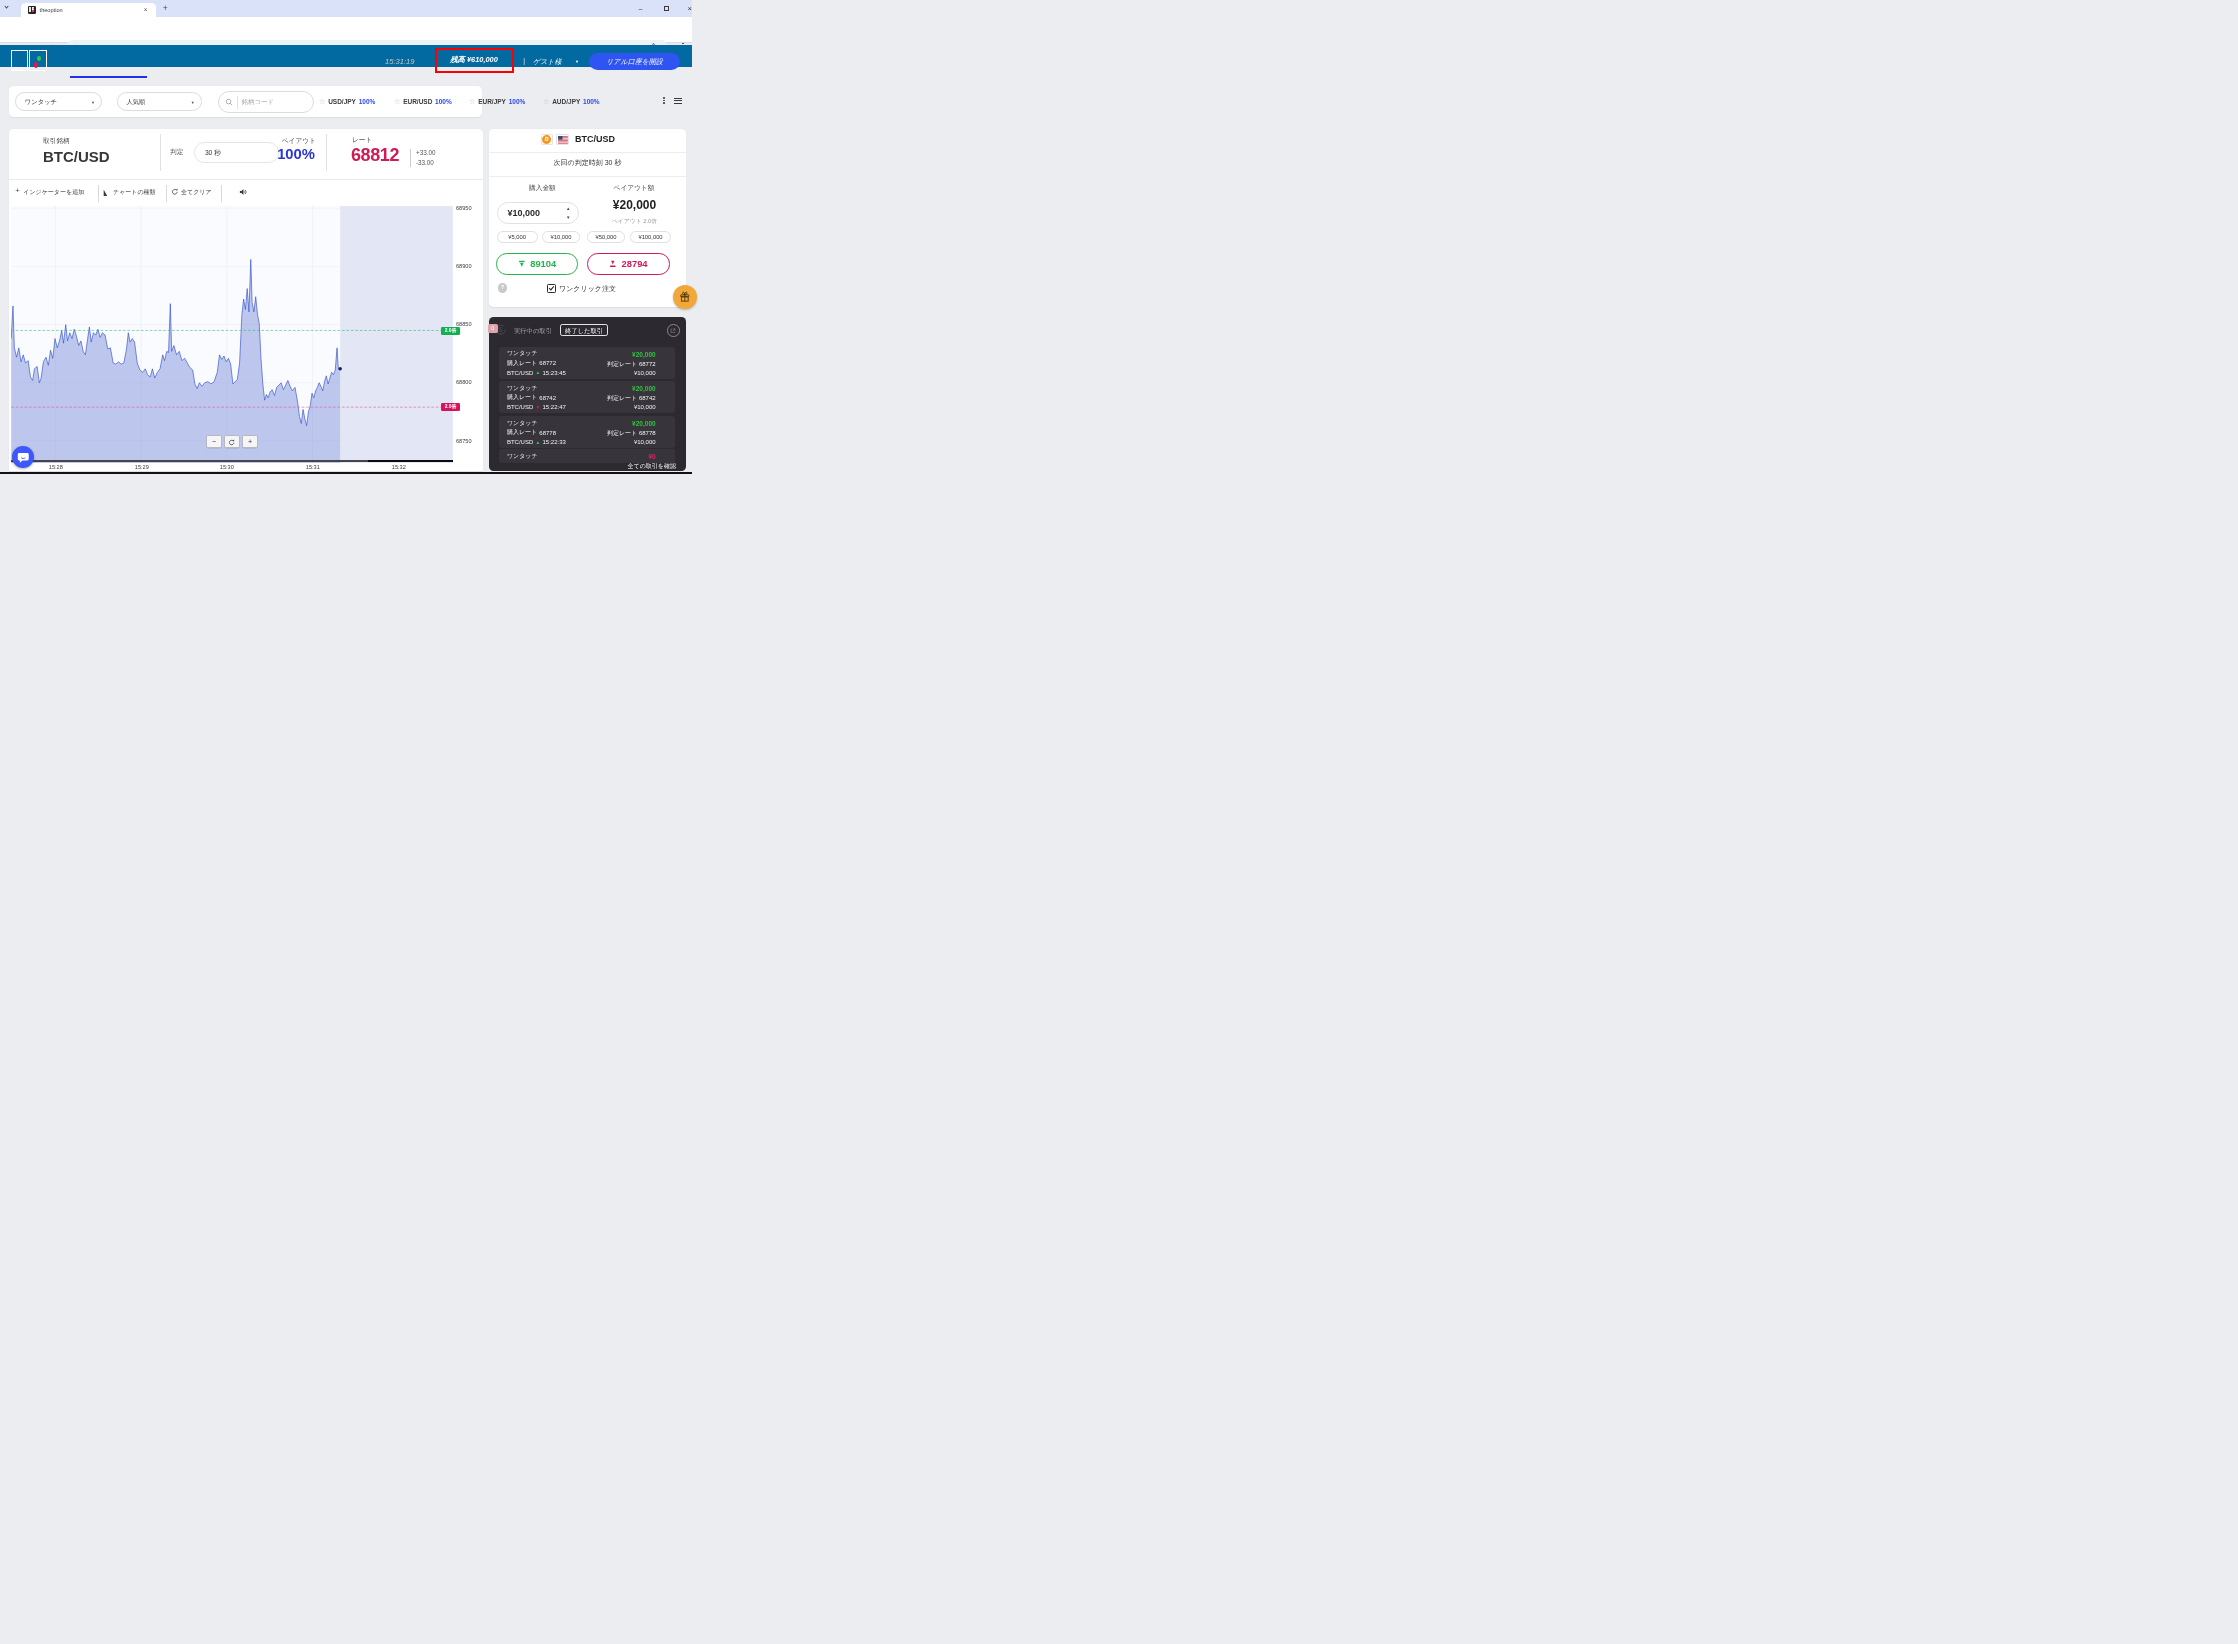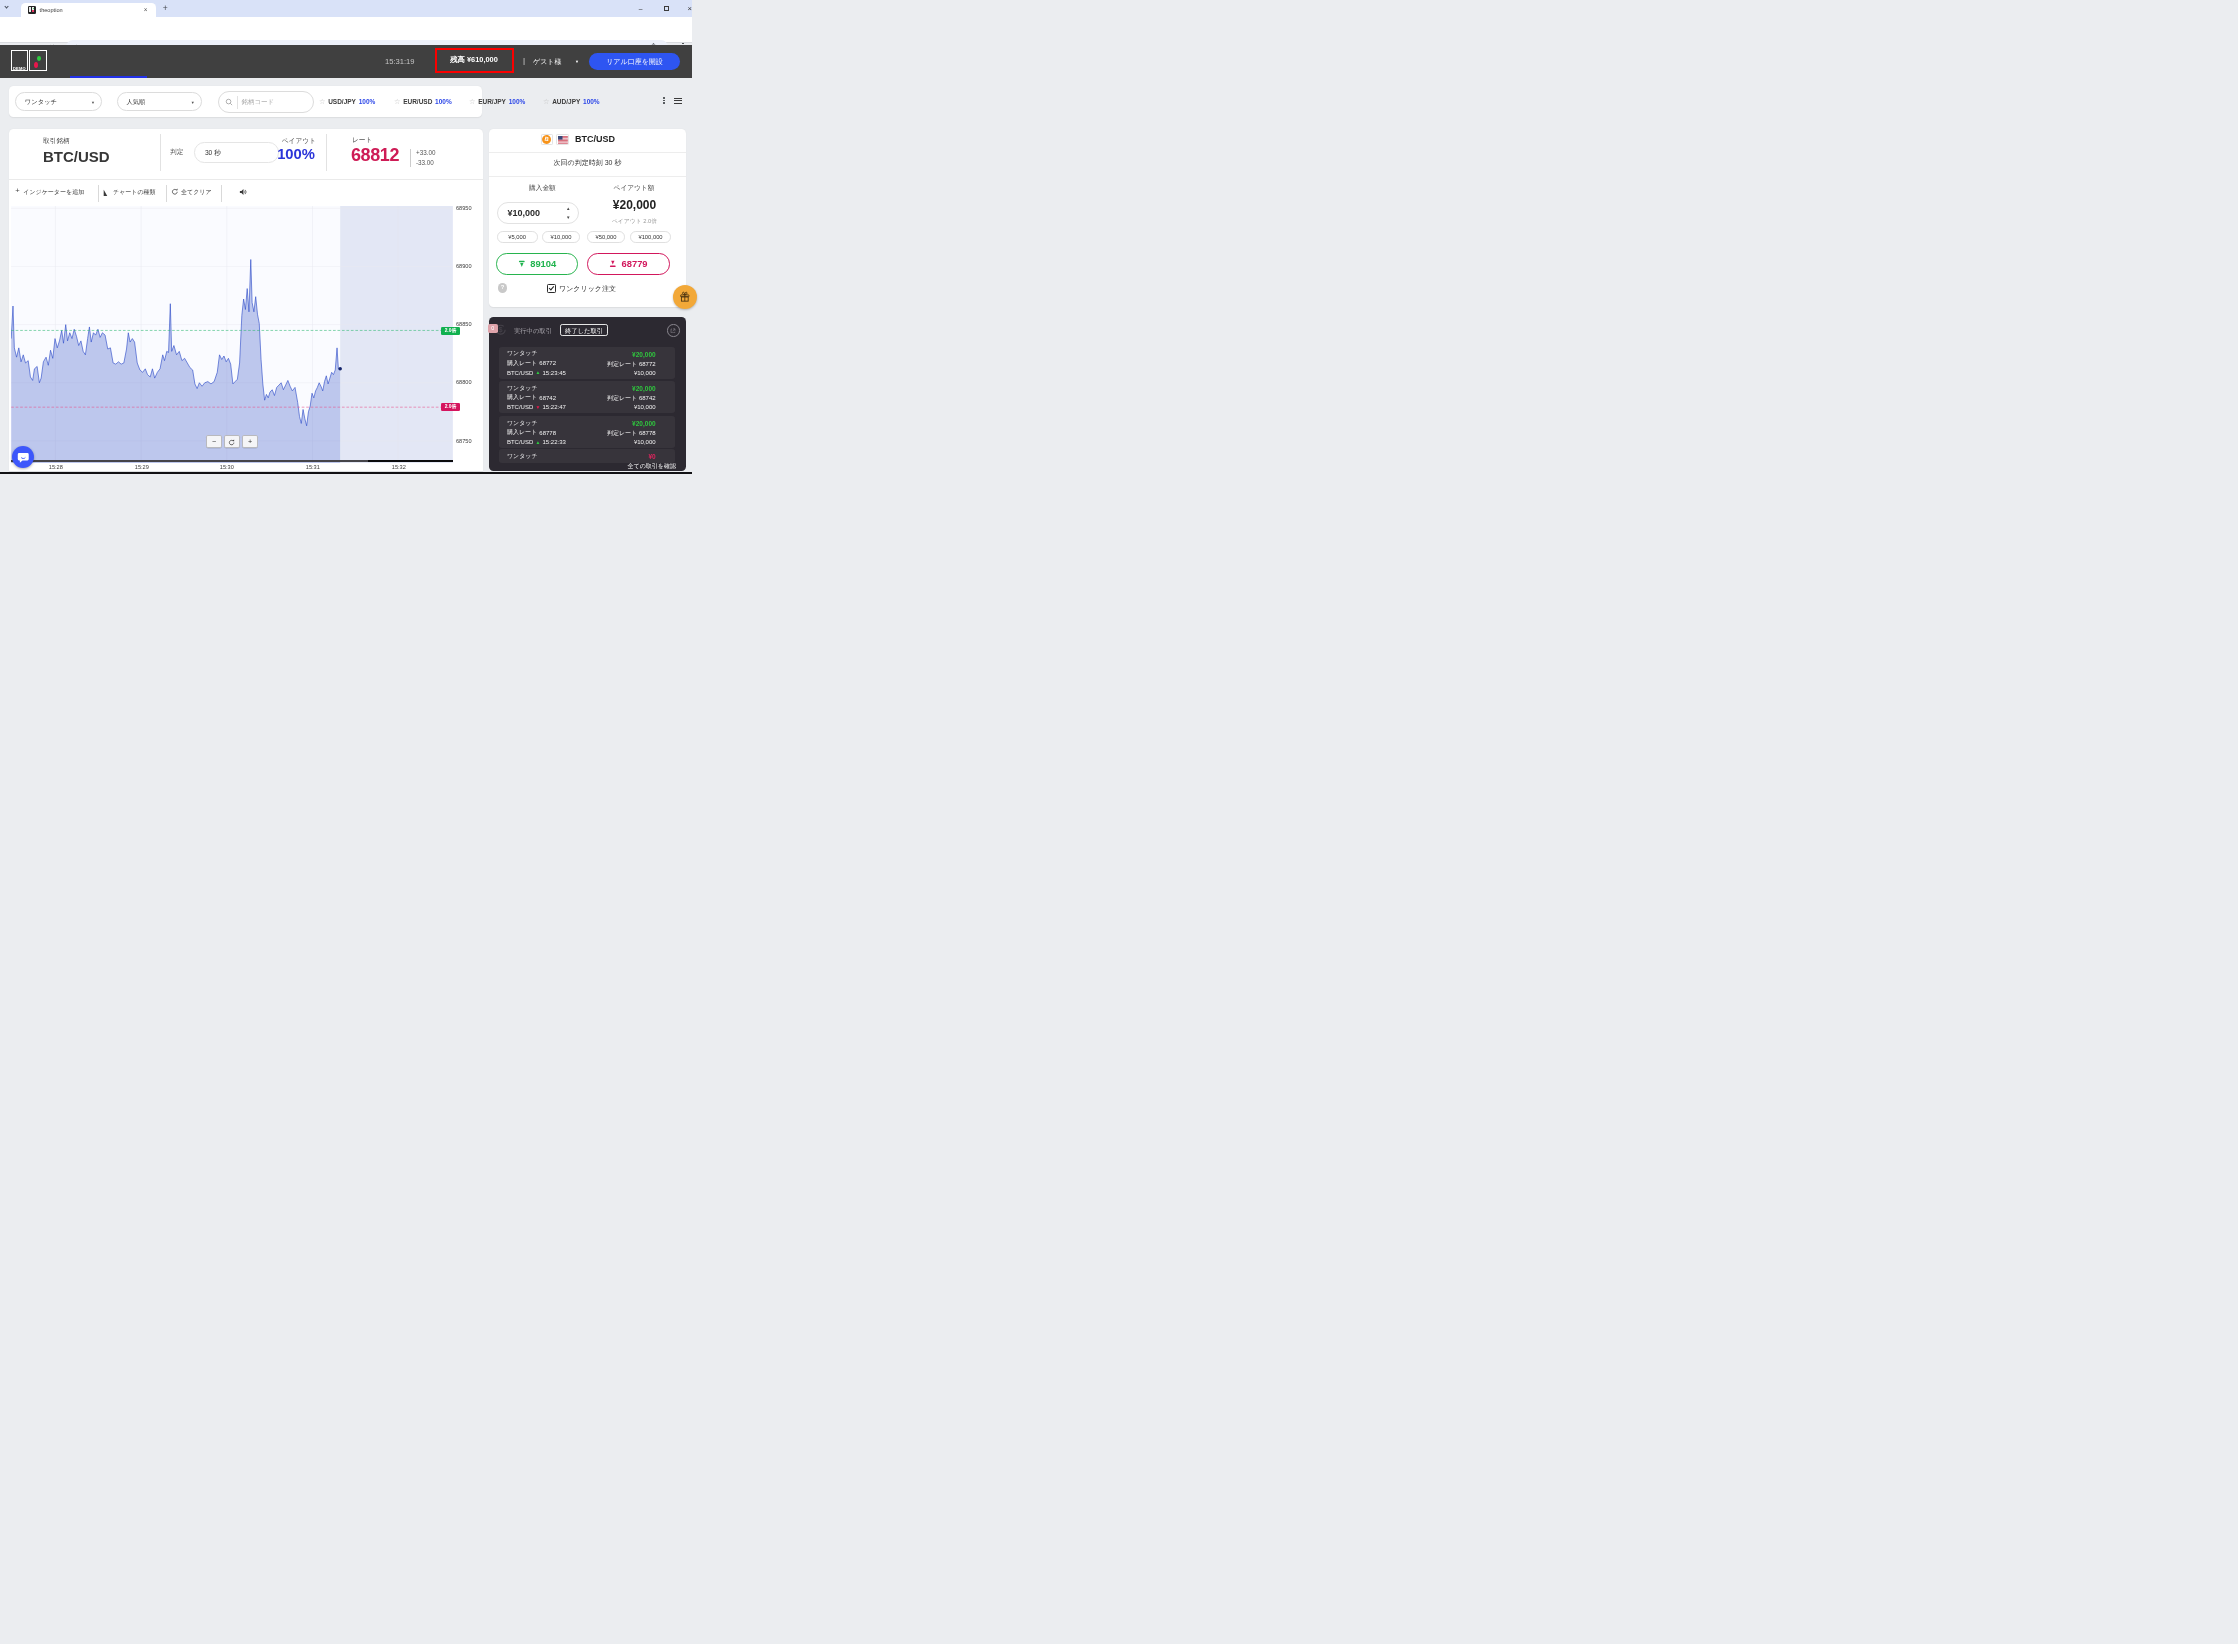--- a/index.html
+++ b/index.html
@@ -32,21 +32,21 @@
   #nav-fwd { left:25px; color:#b4b4b4; }
   #nav-reload { left:45px; padding-top:2.2px; }
   #omnibox { left:66px; top:23px; width:602px; height:14px; background:#edf1fa; border-radius:7.2px; }
   #tune-ic { left:6.3px; top:3.6px; }
   #url-text { left:18px; top:0; height:14px; line-height:14px; font-size:6px; color:#3a3a3a; }
   #star-ic { left:583px; top:2.2px; }
   #kebab-nav { left:680px; top:24.6px; width:6.3px; color:#3c4043; font-size:6.3px; letter-spacing:0; line-height:3.6px; text-align:center; }
   .kdot { width:1.6px; height:1.6px; background:#3c4043; border-radius:50%; margin:1.1px auto; }
 
   
-  #site-header { left:0; top:45px; width:692px; height:33px; background:#404040; }
+  #site-header { left:0; top:45px; width:692px; height:22px; background:#0369a1;font-style:italic; }
   #logo { left:10.7px; top:5.4px; width:37px; height:21px; }
   #logo .b { position:absolute; border:1.1px solid #fff; top:0; height:21px; }
   #logo .b1 { left:0; width:17.5px; }
   #logo .b2 { left:18.4px; width:18.4px; }
   #logo-demo { position:absolute; left:0; bottom:0.9px; width:17.5px; text-align:center; font-size:4px; font-weight:bold; color:#fff; letter-spacing:0.2px; }
   #logo .dg { position:absolute; left:26.4px; top:5.4px; width:4px; height:4.9px; background:#2ecc40; border-radius:50%; }
   #logo .dr { position:absolute; left:23px; top:12px; width:4px; height:5.8px; background:#e8174b; border-radius:50%; }
   #hdr-underline { left:70px; top:31px; width:77px; height:1.8px; background:#2231e8; }
   #clock { left:385px; top:12px; width:43px; font-size:7.6px; color:#c6c6c6; }
   #balance-box { left:435px; top:2.7px; width:79px; height:25px; border:2.7px solid #fb0000; }
@@ -426,21 +426,21 @@
       <rect x="2" y="1.5" width="12" height="3" rx="1"></rect>
         <path d="M4.5 6.5 L11.5 6.5 L8 14.5 Z"></path>
       </svg>
     <span>89104</span>
   </div>
   <div class="abs trade-btn" id="btn-low">
     <svg width="7.6" height="7.6" viewBox="0 0 16 16" fill="#d2175c">
       <path d="M4.5 1.5 L11.5 1.5 L8 9.5 Z"></path>
         <rect x="2" y="11.5" width="12" height="3" rx="1"></rect>
       </svg>
-    <span>68779</span>
+    <span>28794</span>
   </div>
   <div class="abs" id="op-help">?</div>
   <div class="abs" id="op-check">
       <span></span>
     </div>
   <div class="abs" id="op-oneclick">ワンクリック注文</div>
 </div>
 <div class="abs" id="gift-btn">
   <svg width="11.6" height="11.6" viewBox="0 0 24 24" fill="none" stroke="#4b3413" stroke-width="1.8">
     <rect x="3.5" y="8" width="17" height="4" rx="0.8"></rect>

